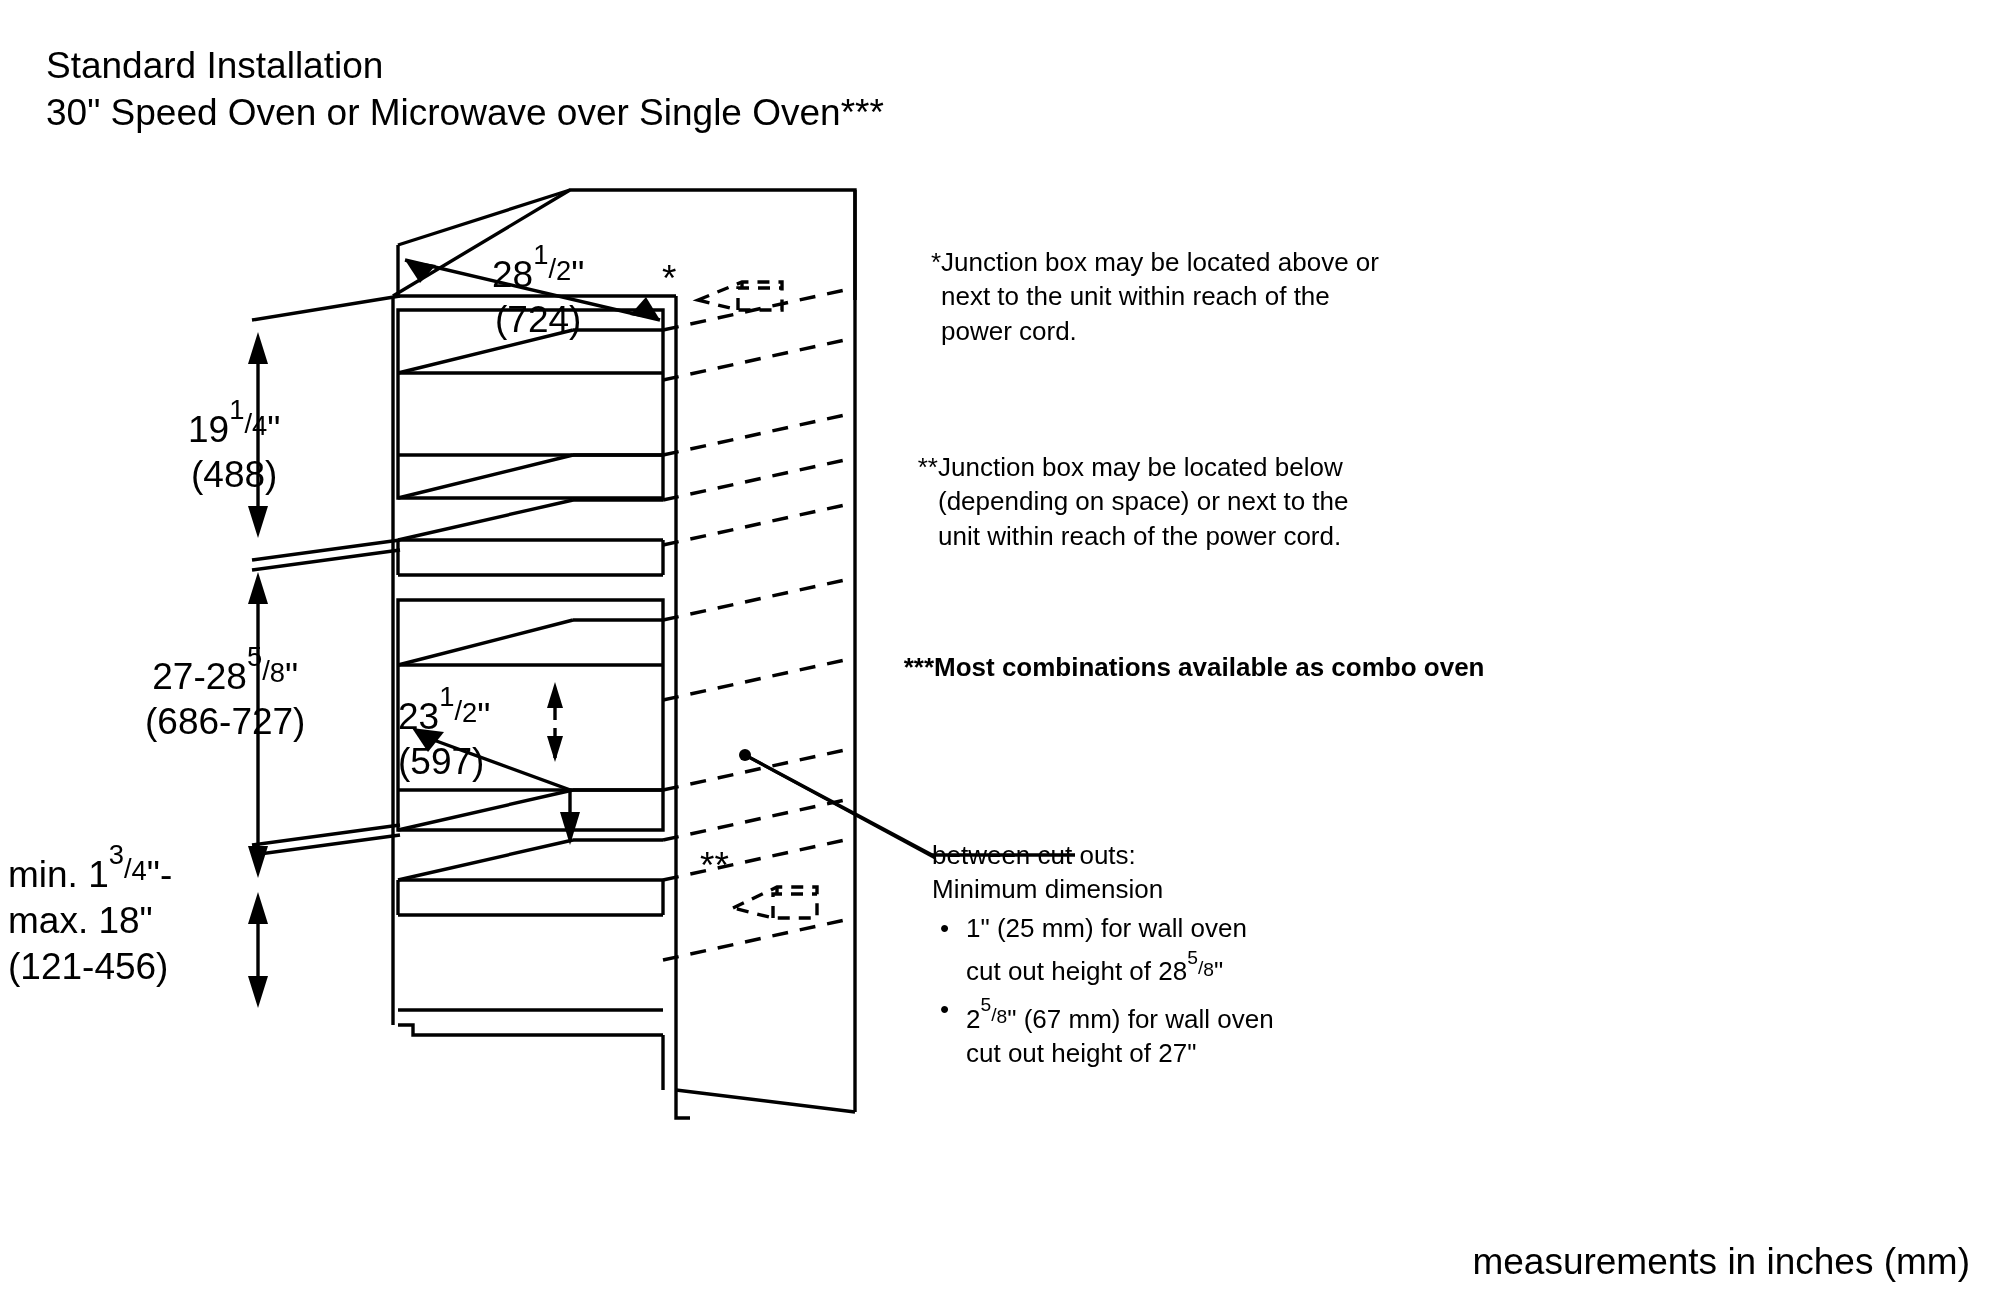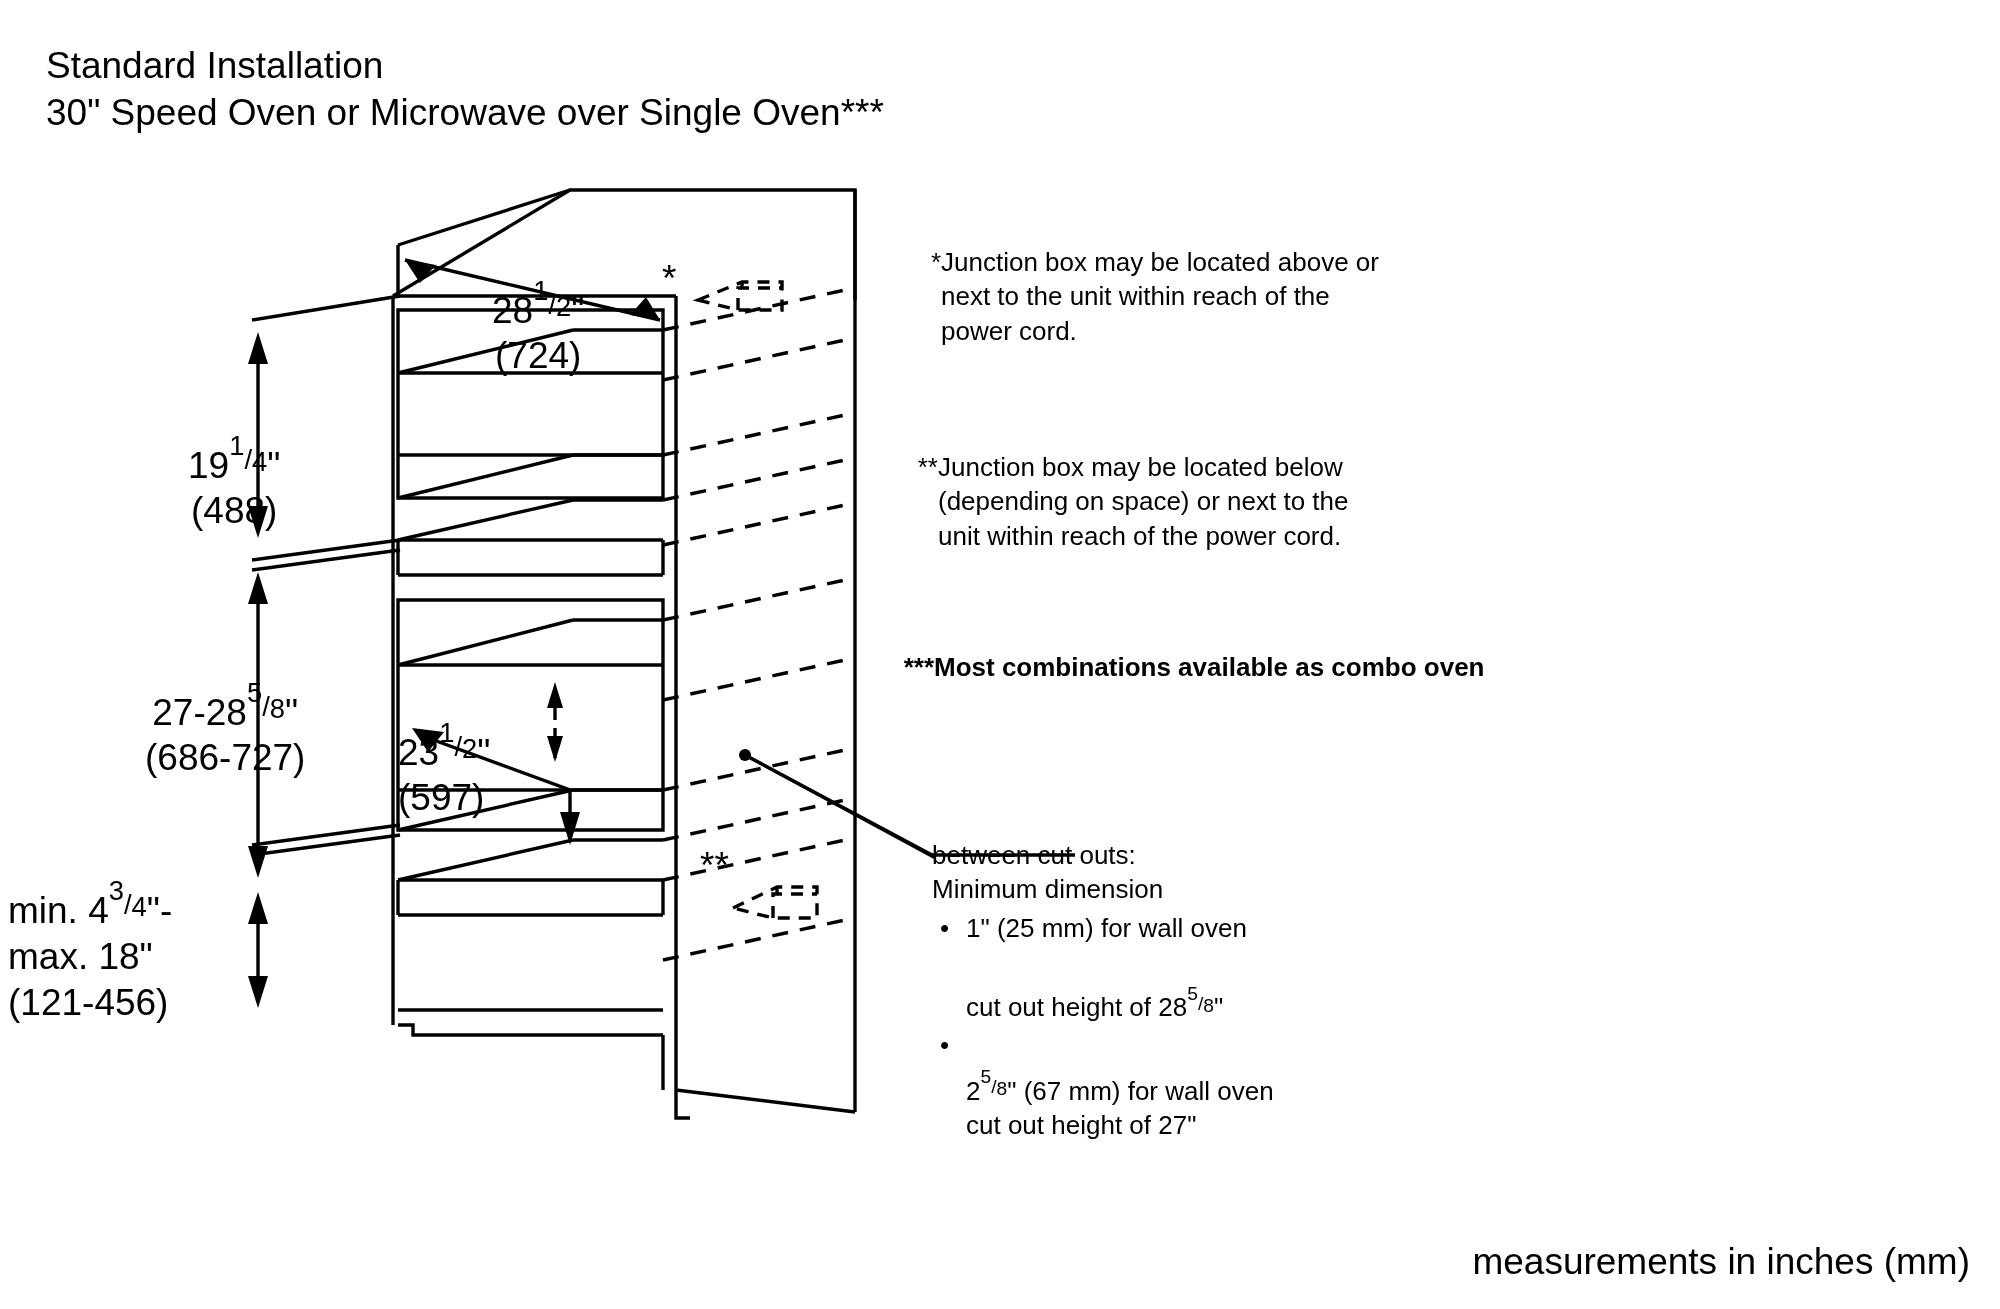--- a/index.html
+++ b/index.html
@@ -64,21 +64,20 @@
   }
   .bullets li .dot {
     position: absolute;
     left: 8px;
     top: 0;
   }
   .frac {
     display: inline-block;
     font-size: 0.74em;
     vertical-align: 0.34em;
-    margin-top: 36px;
   }
   .frac .num { vertical-align: 0.5em; }
   .frac .den { vertical-align: -0.1em; }
   .dim-label {
     position: absolute;
     font-size: 37px;
     line-height: 1.22;
     white-space: nowrap;
     text-align: center;
   }
@@ -244,21 +243,21 @@
 
 <div class="dim-label dim-235">
   <div>
     <span>23</span><span class="frac"><span class="num">1</span>/<span class="den">2</span></span><span>"</span>
   </div>
   <div>(597)</div>
 </div>
 
 <div class="dim-label dim-min">
   <div>
-    <span>min. 4</span><span class="frac"><span class="num">3</span>/<span class="den">4</span></span><span>"-</span>
+    <span>min. 1</span><span class="frac"><span class="num">3</span>/<span class="den">4</span></span><span>"-</span>
   </div>
   <div>max. 18"</div>
   <div>(121-456)</div>
 </div>
 
 <div class="ast-label ast-1">*</div>
 <div class="ast-label ast-2">**</div>
 
 <div class="notes note-1">
   <span class="note-marker m1">*</span><span class="note-body">

